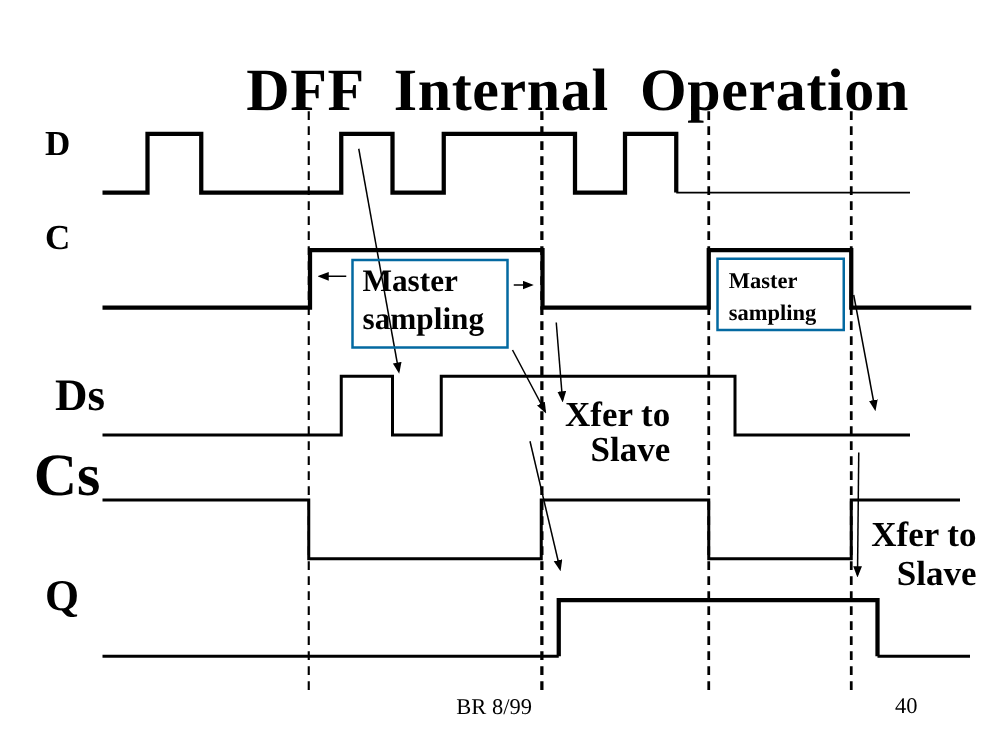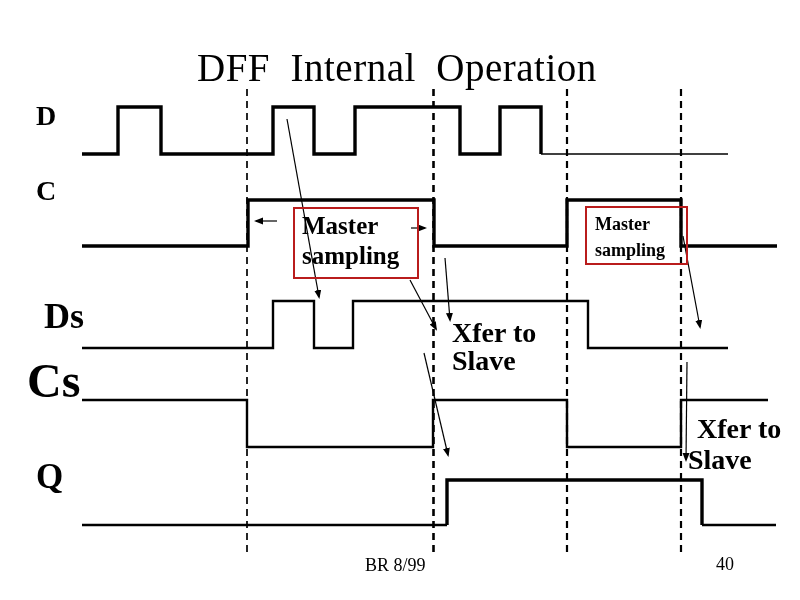--- a/index.html
+++ b/index.html
@@ -1,24 +1,24 @@
 <!DOCTYPE html>
 <html><head>
 <meta charset="utf-8">
 <style>
   html,body{margin:0;padding:0;}
   body{width:800px;height:600px;position:relative;background:#ffffff;overflow:hidden;
        font-family:"Liberation Serif", serif;color:#000;}
   #diagram{position:absolute;left:0;top:0;}
   .abs{position:absolute;}
-  .title{font-size:39px;white-space:pre;letter-spacing:0.5px;}
+  .title{font-size:48px;white-space:pre;letter-spacing:0.5px;font-weight:bold;}
   .siglabel{font-weight:bold;line-height:1;}
-  .annbox{border:2px solid #b91c1c;background:transparent;box-sizing:border-box;margin-left:12px;}
+  .annbox{border:2px solid #0369a1;background:transparent;box-sizing:border-box;}
   .annbox .txt{font-weight:bold;white-space:pre-line;}
-  .xfer{font-weight:bold;white-space:pre-line;}
+  .xfer{font-weight:bold;white-space:pre-line;text-align:right;}
   .footer{font-size:18px;line-height:1;}
 </style>
 </head>
 <body>
 
 <svg id="diagram" width="800" height="600">
   <defs>
     <marker id="ah" markerWidth="9" markerHeight="8" refX="7" refY="3.5" orient="auto" markerUnits="userSpaceOnUse">
       <path d="M0,0 L9,3.5 L0,7 z" fill="#000"></path>
     </marker>

